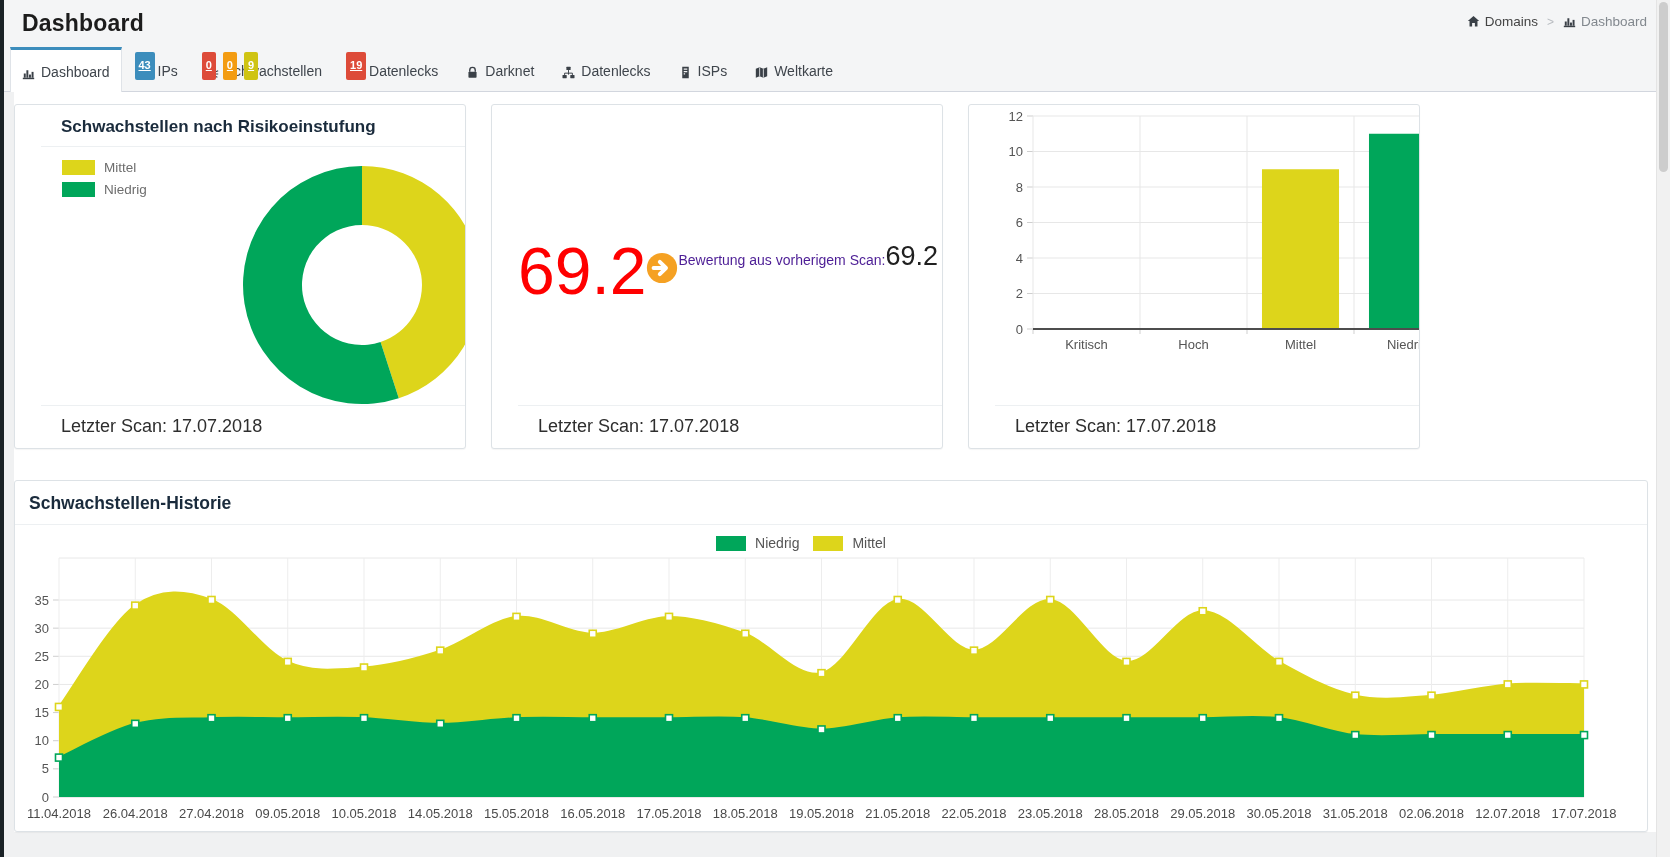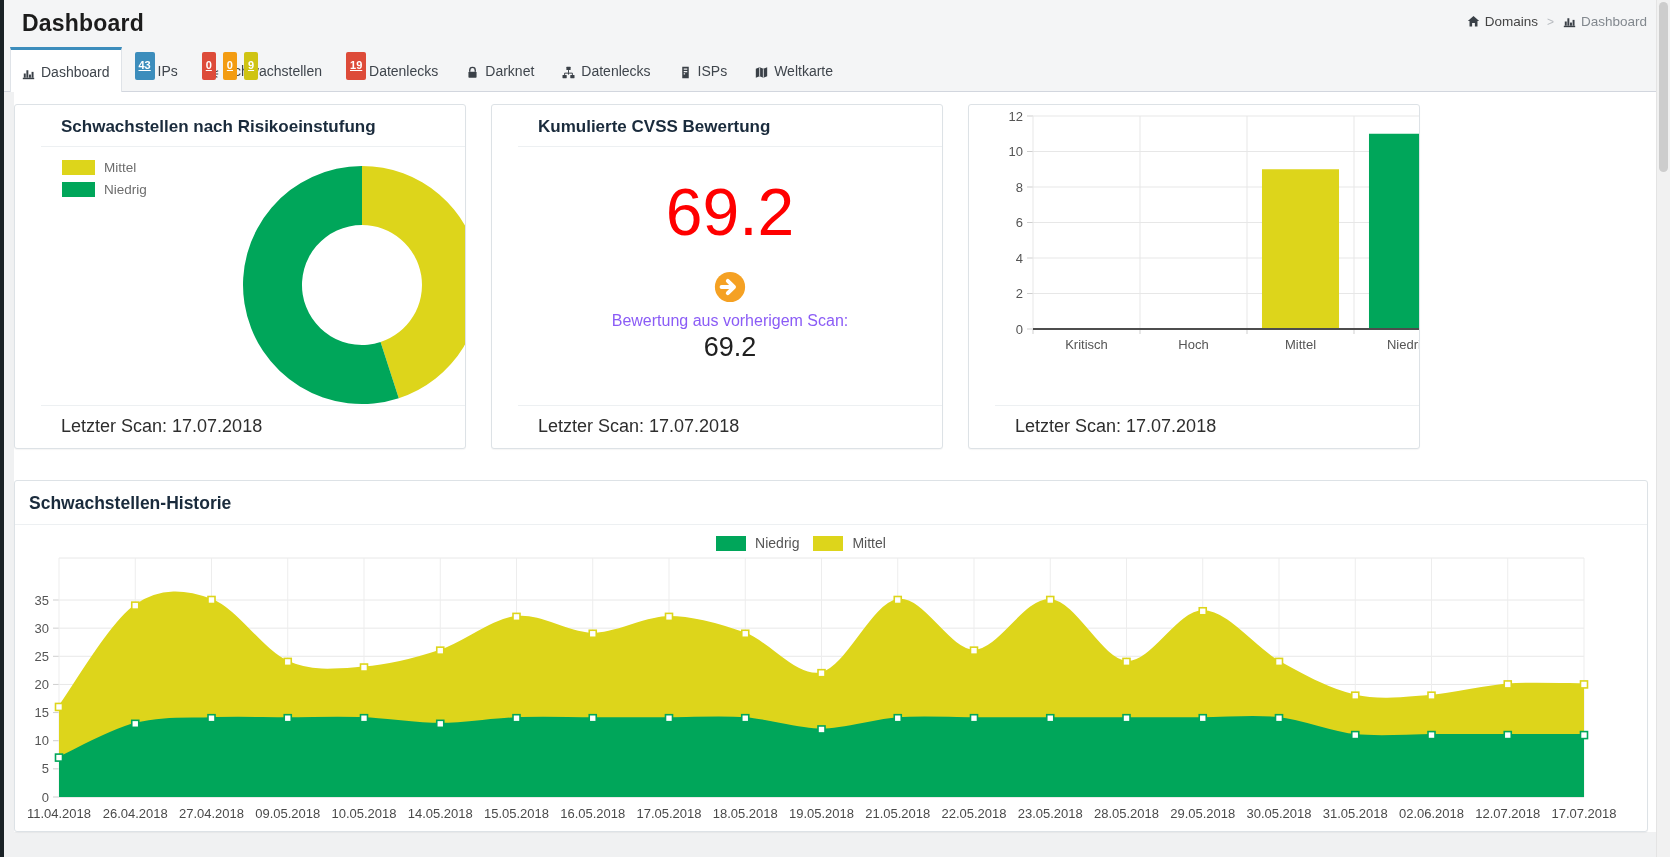--- a/index.html
+++ b/index.html
@@ -31,24 +31,24 @@
   .row1 .card{width:452px;height:345px;padding-left:26px;}
   .card-h{padding:12px 20px 9px;border-bottom:1px solid #edf0f2;}
   .card-h h2{margin:0;font-size:17px;font-weight:bold;color:#1a2b3c;}
   .card-b{flex:1;position:relative;overflow:hidden;}
   .card-f{border-top:1px solid #edf0f2;padding:10px 20px 11px;font-size:18px;color:#2e2e2e;}
   
   .legend-v{position:absolute;left:21px;top:13px;display:flex;flex-direction:column;gap:7px;}
   .lg-item{display:flex;align-items:center;gap:9px;font-size:13.5px;color:#6d6d6d;}
   .swatch{width:33px;height:15px;display:inline-block;}
   
-  .cvss-body{display:flex;flex-direction:column;align-items:center;}
+  .cvss-body{display:flex;flex-direction:row;align-items:center;}
   .score{margin-top:32px;font-size:66px;line-height:1;}
   .arrow{margin-top:26px;height:32px;}
-  .prev-label{margin-top:9px;font-size:16px;color:#8b5cf6;}
+  .prev-label{margin-top:9px;font-size:14px;color:#4c1d95;}
   .prev-score{margin-top:2px;font-size:27px;color:#202020;}
   
   .card-history{margin-top:31px;width:1634px;height:352px;}
   .card-history .card-h{padding:12px 14px 10px;}
   .card-history .card-h h2{font-size:17.5px;}
   .hist-body{position:relative;}
   .legend-h{position:absolute;left:0;right:60px;top:10px;display:flex;justify-content:center;gap:14px;z-index:2;}
   .legend-h .lg-item{font-size:14px;color:#555;}
   .legend-h .swatch{width:30px;height:15px;}
   
@@ -209,23 +209,20 @@
               </div>
             <svg id="donut-svg" width="497" height="262">
                 <path d="M321.00 19.00 A119 119 0 0 1 357.77 251.18 L339.54 195.06 A60 60 0 0 0 321.00 78.00 Z" fill="#ddd51b"></path>
                 <path d="M357.77 251.18 A119 119 0 1 1 321.00 19.00 L321.00 78.00 A60 60 0 1 0 339.54 195.06 Z" fill="#00a65a"></path>
               </svg>
           </div>
           <div class="card-f">Letzter Scan: 17.07.2018</div>
         </section>
 
         <section class="card">
-          <div class="card-h">
-            <h2>Kumulierte CVSS Bewertung</h2>
-          </div>
           <div class="card-b cvss-body">
             <div class="score" id="cvss-score" style="color: rgb(255, 0, 0);">69.2</div>
             <div class="arrow" id="cvss-arrow"><svg width="32" height="32" viewBox="0 0 36 36">
                   <circle cx="18" cy="18" r="17" fill="#f5a123"></circle>
                   <path d="M8.5 18h13M15.5 11l7 7-7 7" stroke="#fff" stroke-width="4.4" fill="none" stroke-linecap="round" stroke-linejoin="round"></path>
                 </svg></div>
             <div class="prev-label">Bewertung aus vorherigem Scan:</div>
             <div class="prev-score">69.2</div>
           </div>
           <div class="card-f">Letzter Scan: 17.07.2018</div>

